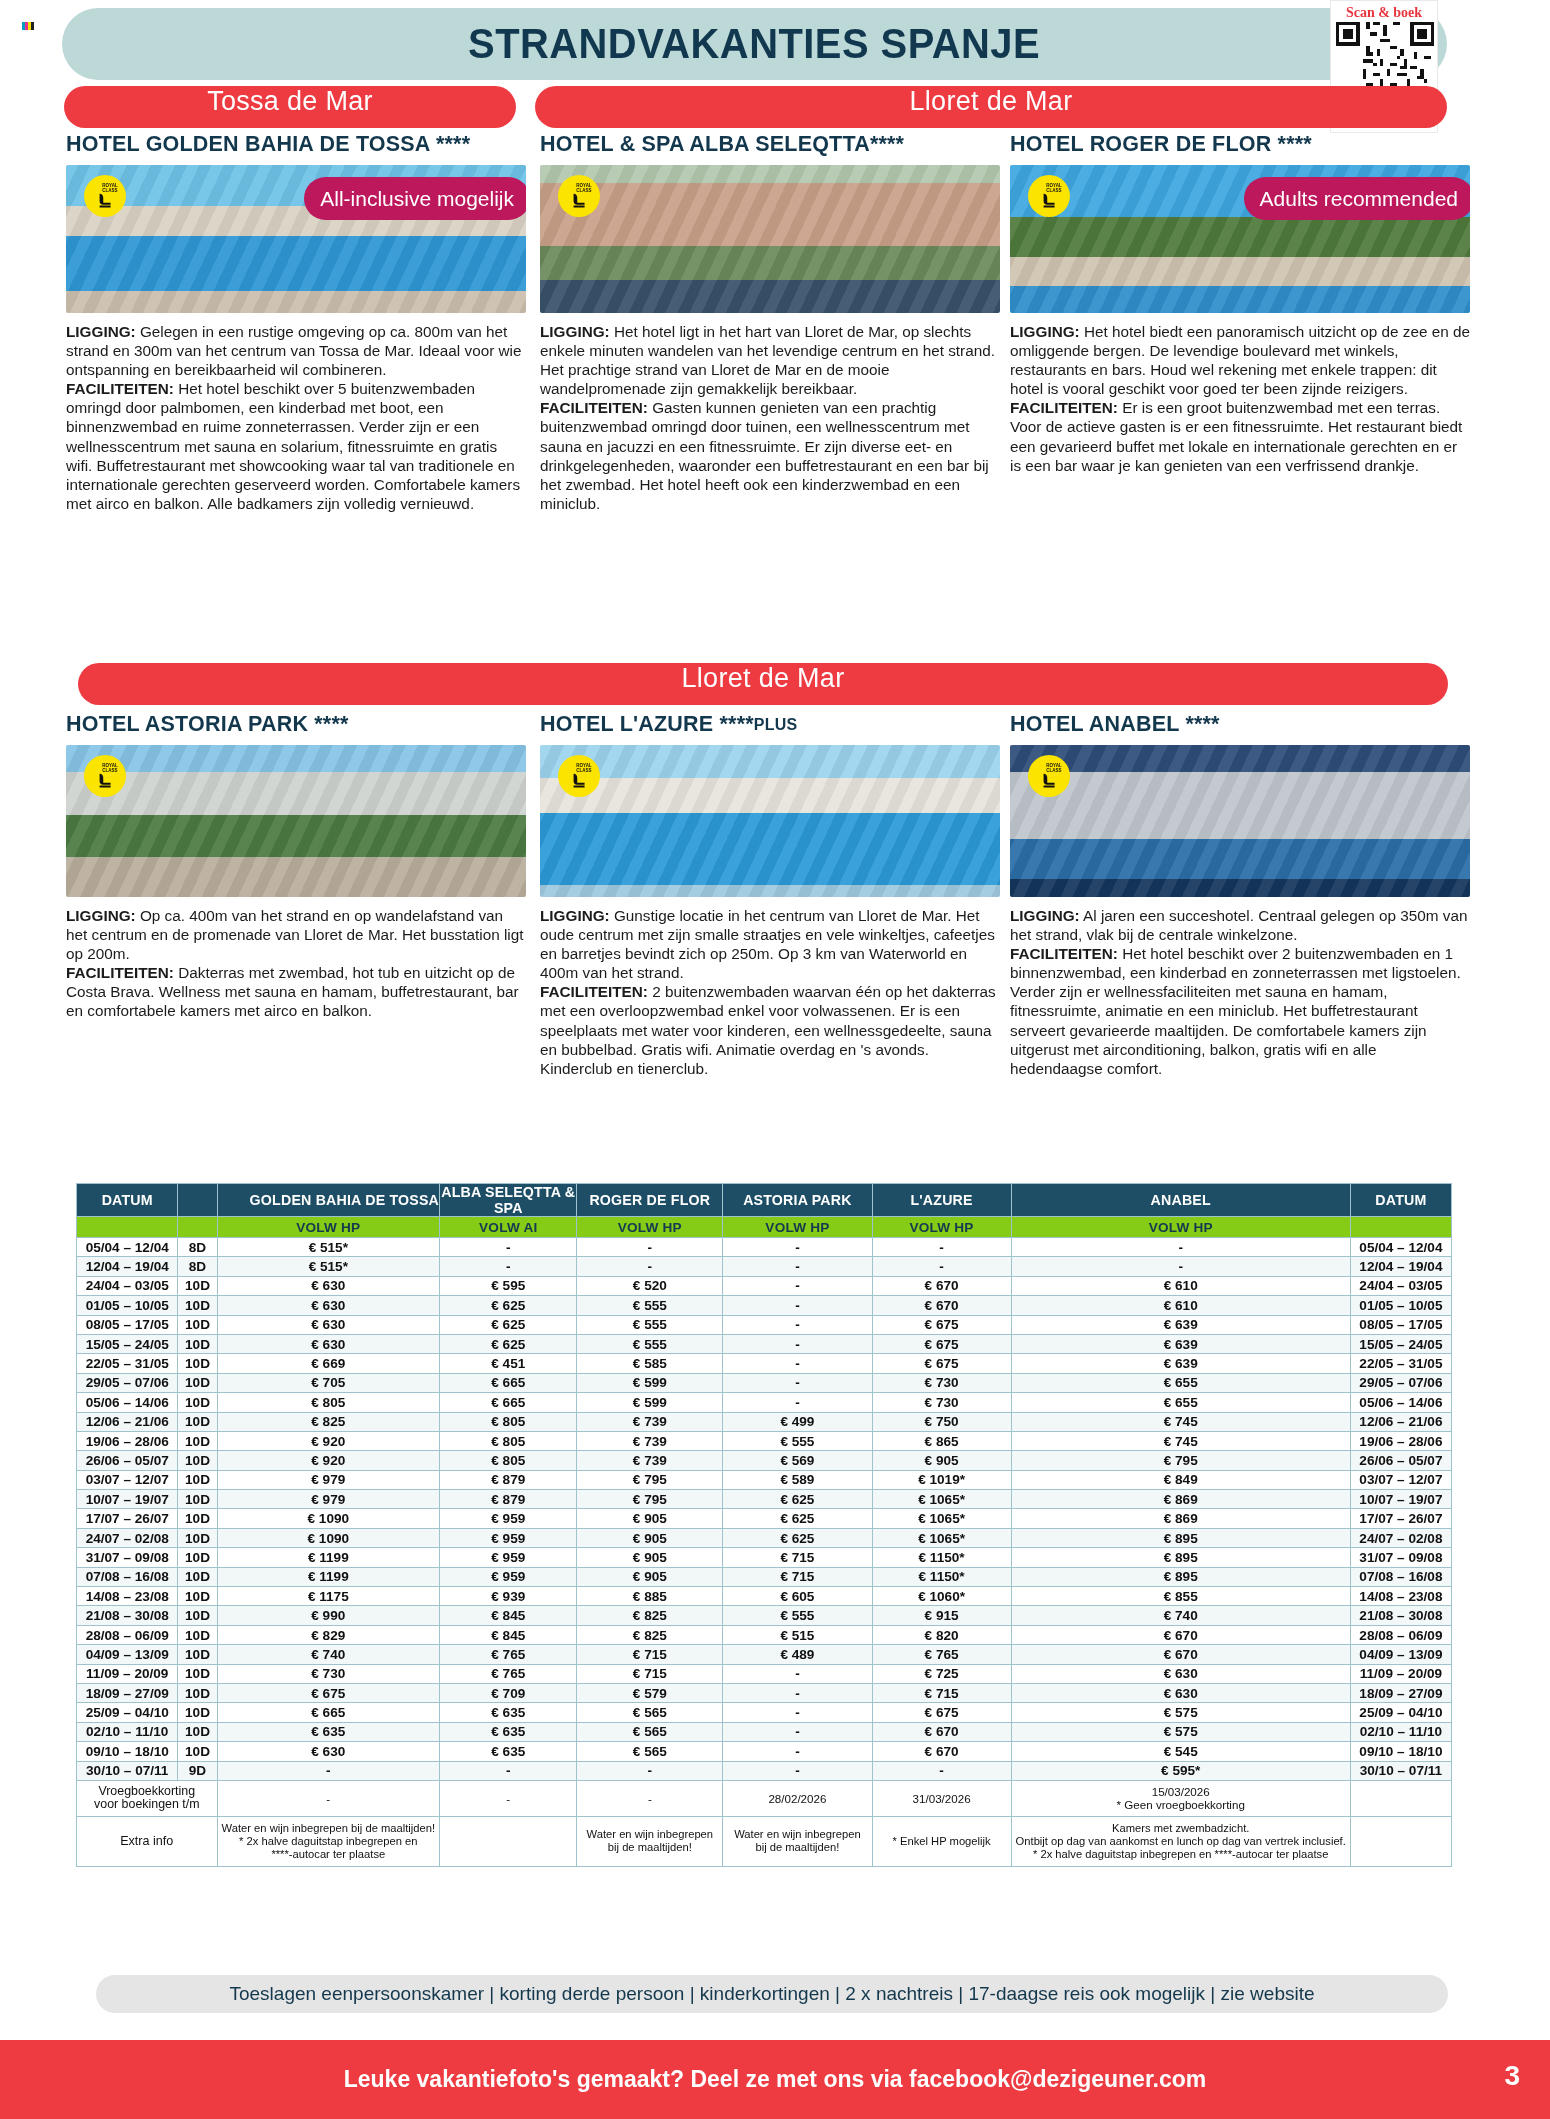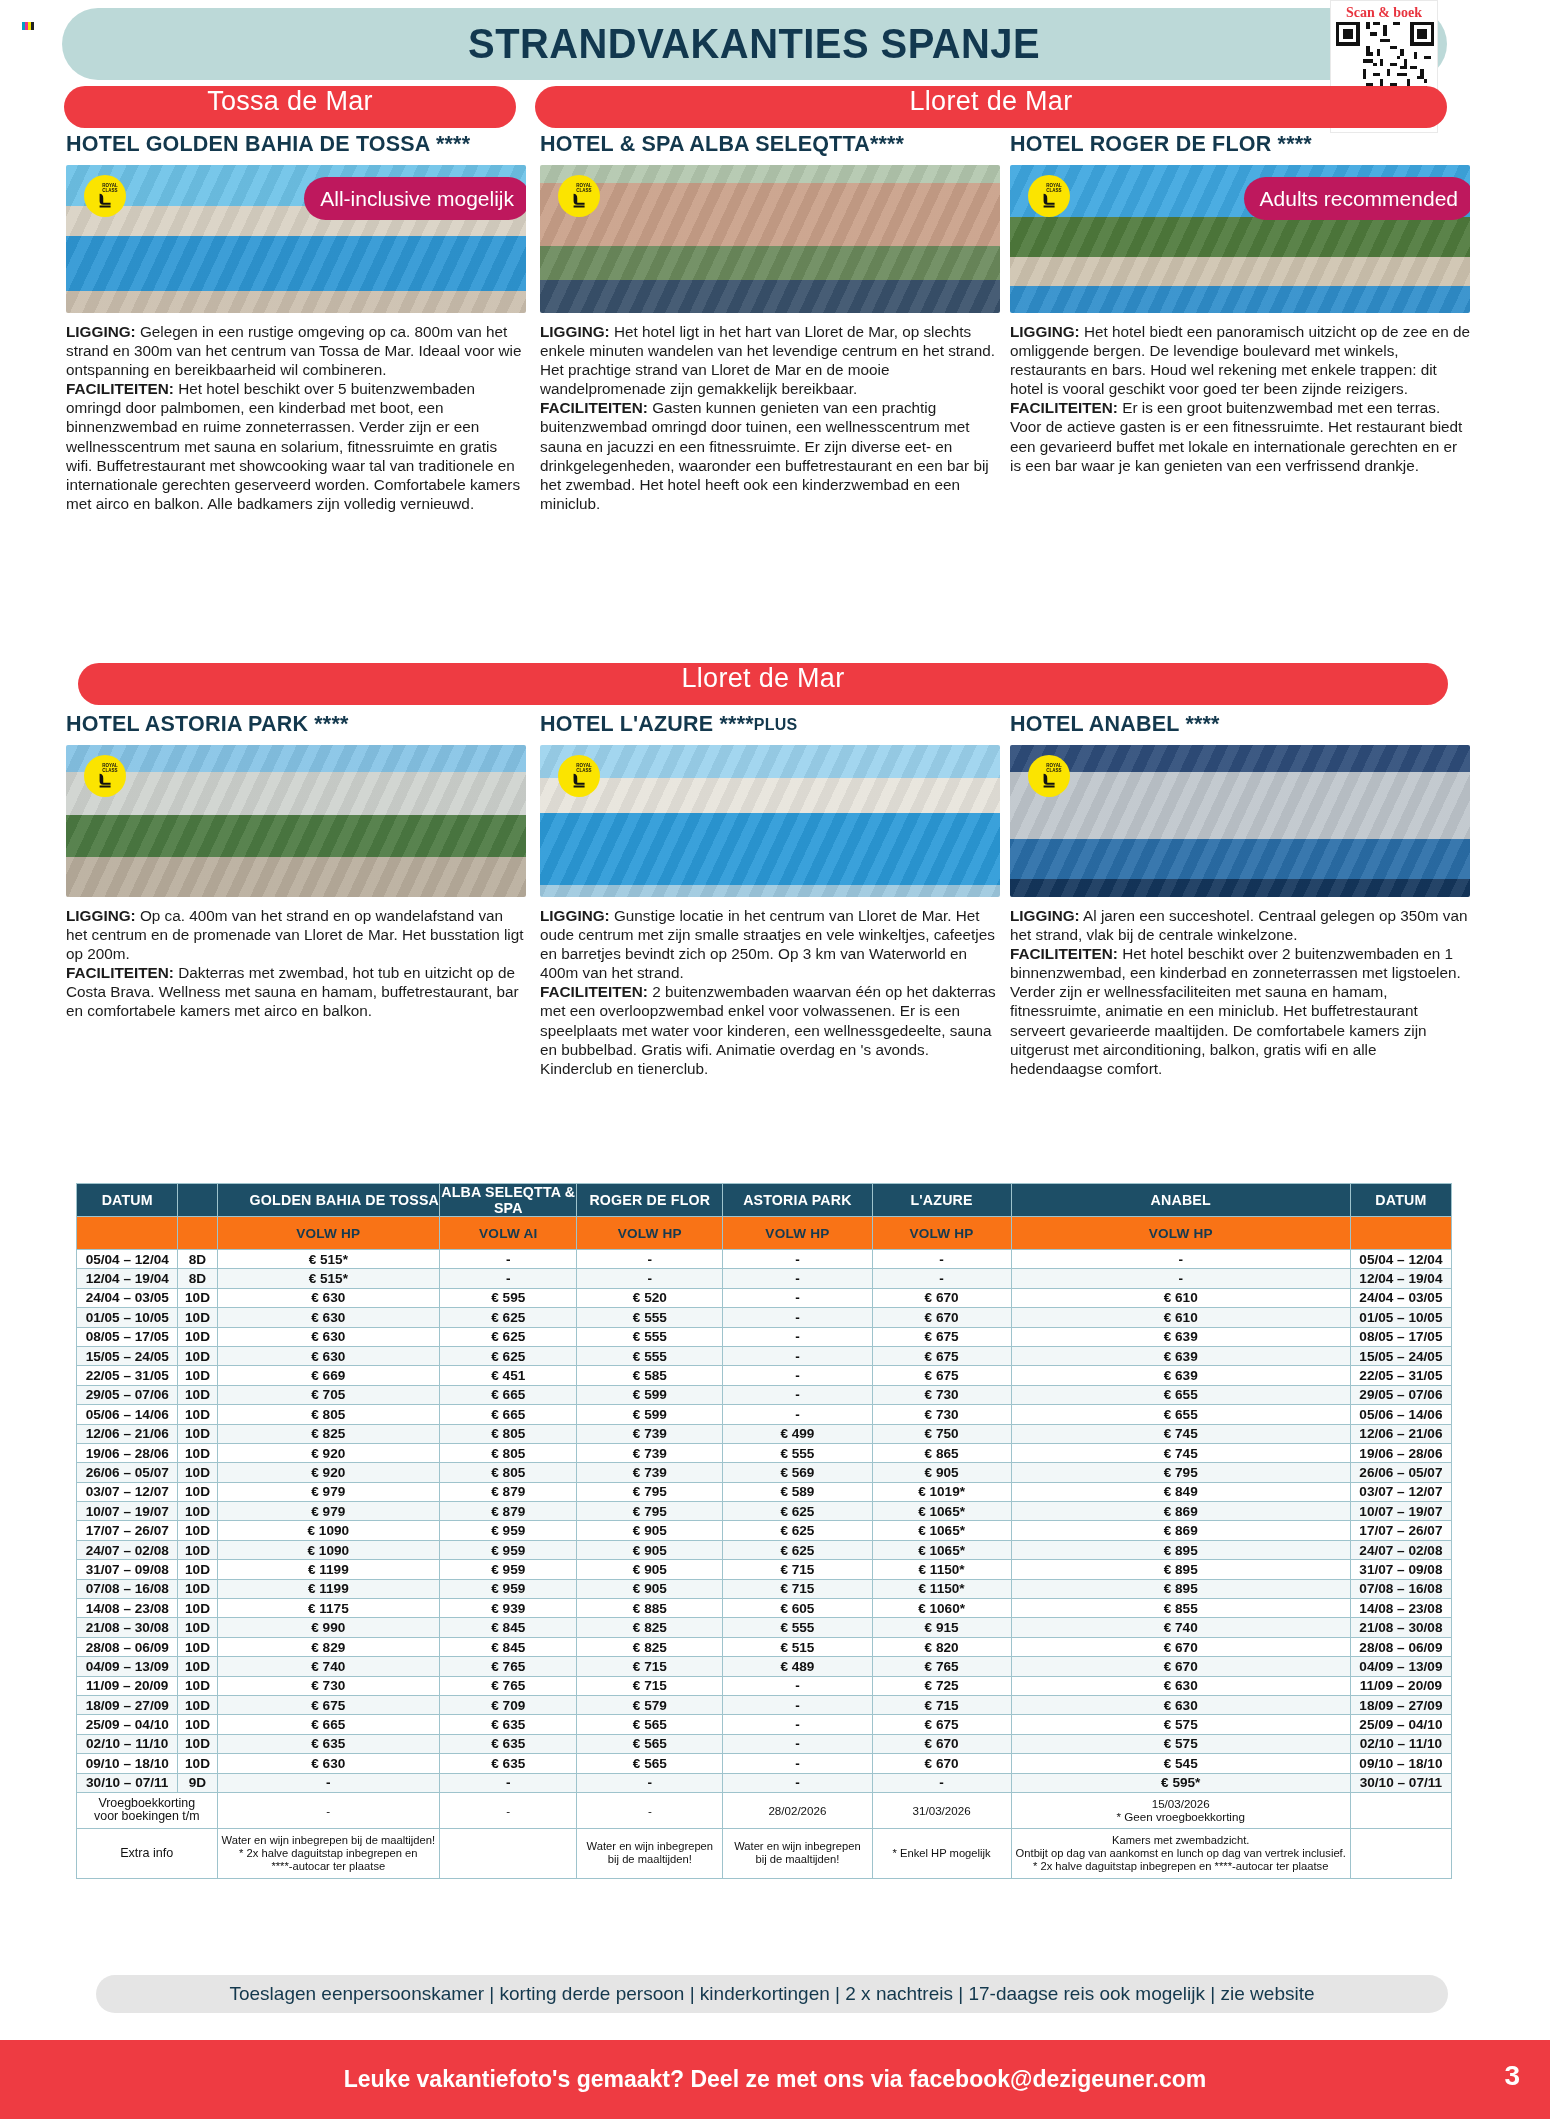--- a/index.html
+++ b/index.html
@@ -90,21 +90,21 @@
       repeating-linear-gradient(115deg, rgba(255,255,255,.07) 0 11px, rgba(0,0,0,.05) 11px 22px); }
 
   
   .table-wrap { position: absolute; left: 76px; top: 1183px; width: 1376px; }
   table.prices { border-collapse: collapse; width: 1376px; font-size: 13.6px; color: #111; }
   table.prices th, table.prices td { border: 1px solid #9ec3cc; padding: 0; text-align: center; }
   thead th {
     background: #1d4e66; color: #ffffff; font-weight: bold; font-size: 14.2px;
     height: 23px; letter-spacing: .2px;
   }
-  thead tr.sub th { background: #f97316; color: #153a50; height: 33px; font-size: 13.6px; }
+  thead tr.sub th { background: #84cc16; color: #153a50; height: 21px; font-size: 13.6px; }
   tbody td { height: 19.4px; font-weight: bold; white-space: nowrap; }
   tbody tr:nth-child(even) td { background: #f2f7f8; }
   tbody tr:nth-child(odd)  td { background: #ffffff; }
   td.date { font-weight: bold; }
   td.dur  { font-weight: bold; }
   tr.foot td { background: #ffffff !important; font-weight: normal; font-size: 11.6px; line-height: 13.5px; padding: 4px 3px; height: auto; }
   tr.foot td.label { font-size: 12.4px; }
   tr.extra td { background: #ffffff !important; font-weight: normal; font-size: 11.2px; line-height: 13px; padding: 5px 4px; height: auto; vertical-align: middle; }
   tr.extra td.label { font-size: 12.6px; }
 

